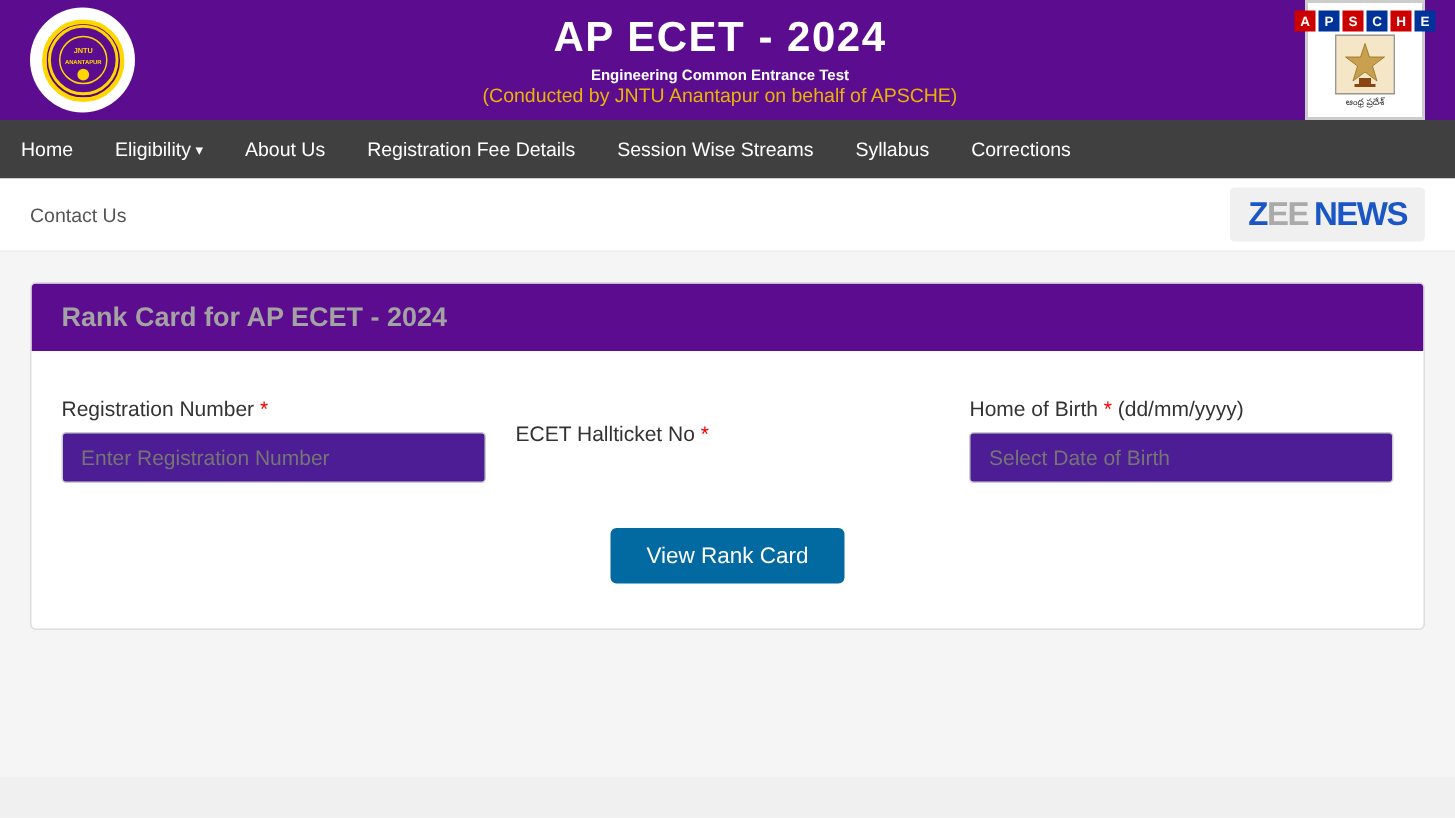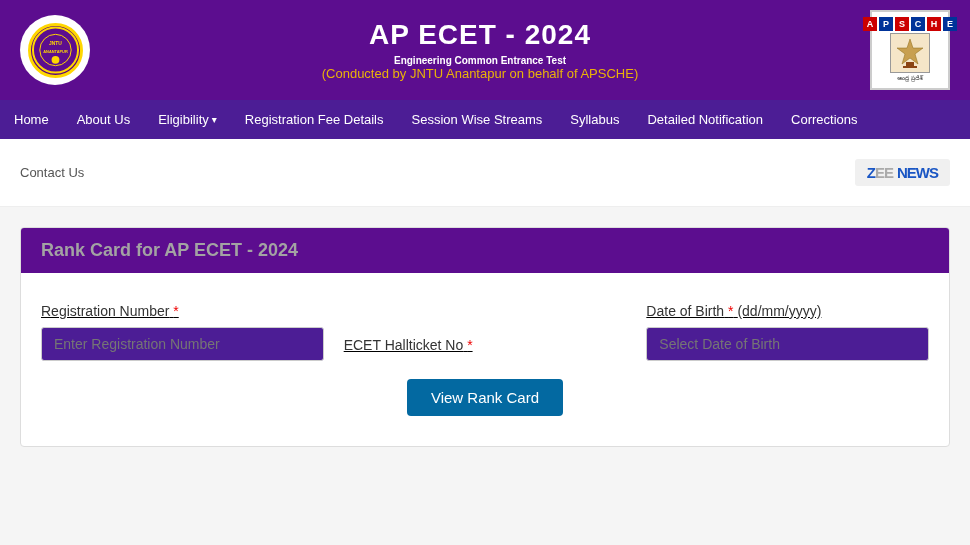--- a/index.html
+++ b/index.html
@@ -1,49 +1,49 @@
 <!DOCTYPE html>
 <html><head>
   <meta charset="utf-8">
   <style>
     * { margin: 0; padding: 0; box-sizing: border-box; }
     body { font-family: Arial, sans-serif; background: #f0f0f0; width: 970px; min-height: 545px; overflow-x: hidden; }
 
     
-    .header { background: #5c0d8f; padding: 10px 20px; display: flex; align-items: center; justify-content: space-between; gap: 47px; }
+    .header { background: #5c0d8f; padding: 0 20px; display: flex; align-items: center; justify-content: space-between; gap: 47px; }
     .header-logo-left { width: 70px; height: 70px; border-radius: 50%; background: #fff; display: flex; align-items: center; justify-content: center; overflow: hidden; }
     .logo-circle { width: 55px; height: 55px; border-radius: 50%; border: 3px solid #ffd700; background: radial-gradient(circle, #7b0f9e, #4a0070); display: flex; align-items: center; justify-content: center; font-size: 8px; color: #ffd700; text-align: center; font-weight: bold; }
     .header-center { text-align: center; flex: 1; }
     .header-title { font-size: 28px; font-weight: bold; color: #fff; letter-spacing: 1px; }
     .header-subtitle { font-size: 10px; color: #fff; font-weight: bold; margin-top: 4px; }
     .header-subtitle2 { font-size: 13px; color: #eab308; }
     .header-logo-right { width: 80px; height: 80px; background: #fff; border: 2px solid #ccc; display: flex; flex-direction: column; align-items: center; justify-content: center; font-size: 9px; }
     .apsche-logo { display: flex; flex-direction: column; align-items: center; }
     .apsche-letters { display: flex; gap: 2px; }
     .apsche-letter { width: 14px; height: 14px; background: #c00; color: #fff; font-size: 9px; font-weight: bold; display: flex; align-items: center; justify-content: center; }
     .apsche-letter.blue { background: #003399; }
     .apsche-emblem { width: 40px; height: 40px; background: #f5e6c8; border: 1px solid #999; display: flex; align-items: center; justify-content: center; font-size: 7px; color: #333; text-align: center; margin-top: 2px; }
 
     
-    .nav { background: #4c1d95; display: flex; align-items: flex-start; padding: 0; }
+    .nav { background: #404040; display: flex; align-items: flex-start; padding: 0; }
     .nav-item { color: #fff; font-size: 13px; padding: 12px 14px; cursor: pointer; white-space: nowrap; display: flex; align-items: center; gap: 3px; text-decoration: none; }
     .nav-arrow { font-size: 10px; }
     .secondary-nav-item { font-size: 13px; color: #555; cursor: pointer; }
     .zee-news-badge { background: #f0f0f0; padding: 5px 12px; border-radius: 3px; font-size: 24px; font-weight: 900; font-family: Arial Black, sans-serif; }
 
     
     .main-content { padding: 20px; background: #f5f5f5; min-height: 350px; }
 
     
     .rank-card-section { background: #fff; border: 1px solid #ddd; border-radius: 4px; overflow: hidden; }
     .rank-card-header { background: #5c0d8f; color: #a3a3a3; padding: 12px 20px; font-size: 18px; font-weight: bold; }
     .rank-card-body { padding: 30px 20px; }
 
     
-    .form-row { display: flex; gap: 20px; margin-bottom: 8px; align-items: flex-end; text-decoration: underline; }
+    .form-row { display: flex; gap: 20px; margin-bottom: 20px; align-items: center; }
     .form-group { flex: 1; }
     .form-label { font-size: 14px; color: #333; margin-bottom: 8px; display: block; font-weight: normal; }
     .form-label .required { color: #e00; }
     .form-label .hint { color: #333; font-weight: normal; }
     .form-input { width: 100%; padding: 8px 12px; border: 1px solid #ccc; border-radius: 3px; font-size: 14px; color: #999; background: #4c1d95; }
 
     .btn-view { background: #0369a1; color: #fff; border: none; padding: 10px 24px; font-size: 15px; cursor: pointer; border-radius: 4px; margin-top: 10px; }
 
     .btn-center { display: flex; justify-content: center; margin-top: 5px; }
   </style>
@@ -90,47 +90,44 @@
       <div style="font-size:6px; color:#333; text-align:center; margin-top:2px;">ఆంధ్ర ప్రదేశ్</div>
     </div>
   </div>
 </div>
 
 <nav class="nav">
   <a class="nav-item">
     <span>Home</span>
   </a>
   <a class="nav-item">
-    <span>About Us</span>
+    <span>Eligibility</span>
+    <span class="nav-arrow">▾</span>
   </a>
   <a class="nav-item">
-    <span>Eligibility</span>
-    <span class="nav-arrow">▾</span>
+    <span>About Us</span>
   </a>
   <a class="nav-item">
     <span>Registration Fee Details</span>
   </a>
   <a class="nav-item">
     <span>Session Wise Streams</span>
   </a>
   <a class="nav-item">
     <span>Syllabus</span>
   </a>
   <a class="nav-item">
-    <span>Detailed Notification</span>
-  </a>
-  <a class="nav-item">
     <span>Corrections</span>
   </a>
 
 </nav>
 
-<div style="background:#fff; border-bottom: 1px solid #eee; display:flex; justify-content:space-between; align-items:center; padding: 20px 20px;">
+<div style="background:#fff; border-bottom: 1px solid #eee; display:flex; justify-content:space-between; align-items:center; padding: 6px 20px;">
   <a class="secondary-nav-item">Contact Us</a>
-  <div class="zee-news-badge" style="font-size:15px; font-weight:900; letter-spacing:-1px;">
+  <div class="zee-news-badge" style="font-size:22px; font-weight:900; letter-spacing:-1px;">
     <span style="color:#1a56c4;">Z</span><span style="color:#aaa;">EE</span><span style="color:#1a56c4; margin-left:4px;">NEWS</span>
   </div>
 </div>
 
 <div class="main-content">
   <div class="rank-card-section">
     <div class="rank-card-header">
       <span>Rank Card for AP ECET - 2024</span>
     </div>
     <div class="rank-card-body">
@@ -146,21 +143,21 @@
 
         <div class="form-group">
           <label class="form-label">
             <span>ECET Hallticket No</span>
             <span class="required"> *</span>
           </label>
         </div>
 
         <div class="form-group">
           <label class="form-label">
-            <span>Date of Birth</span>
+            <span>Home of Birth</span>
             <span class="required"> *</span>
             <span class="hint">(dd/mm/yyyy)</span>
           </label>
           <input type="text" class="form-input" placeholder="Select Date of Birth" style="">
         </div>
       </div>
 
       <div class="btn-center">
         <button class="btn-view">View Rank Card</button>
       </div>

